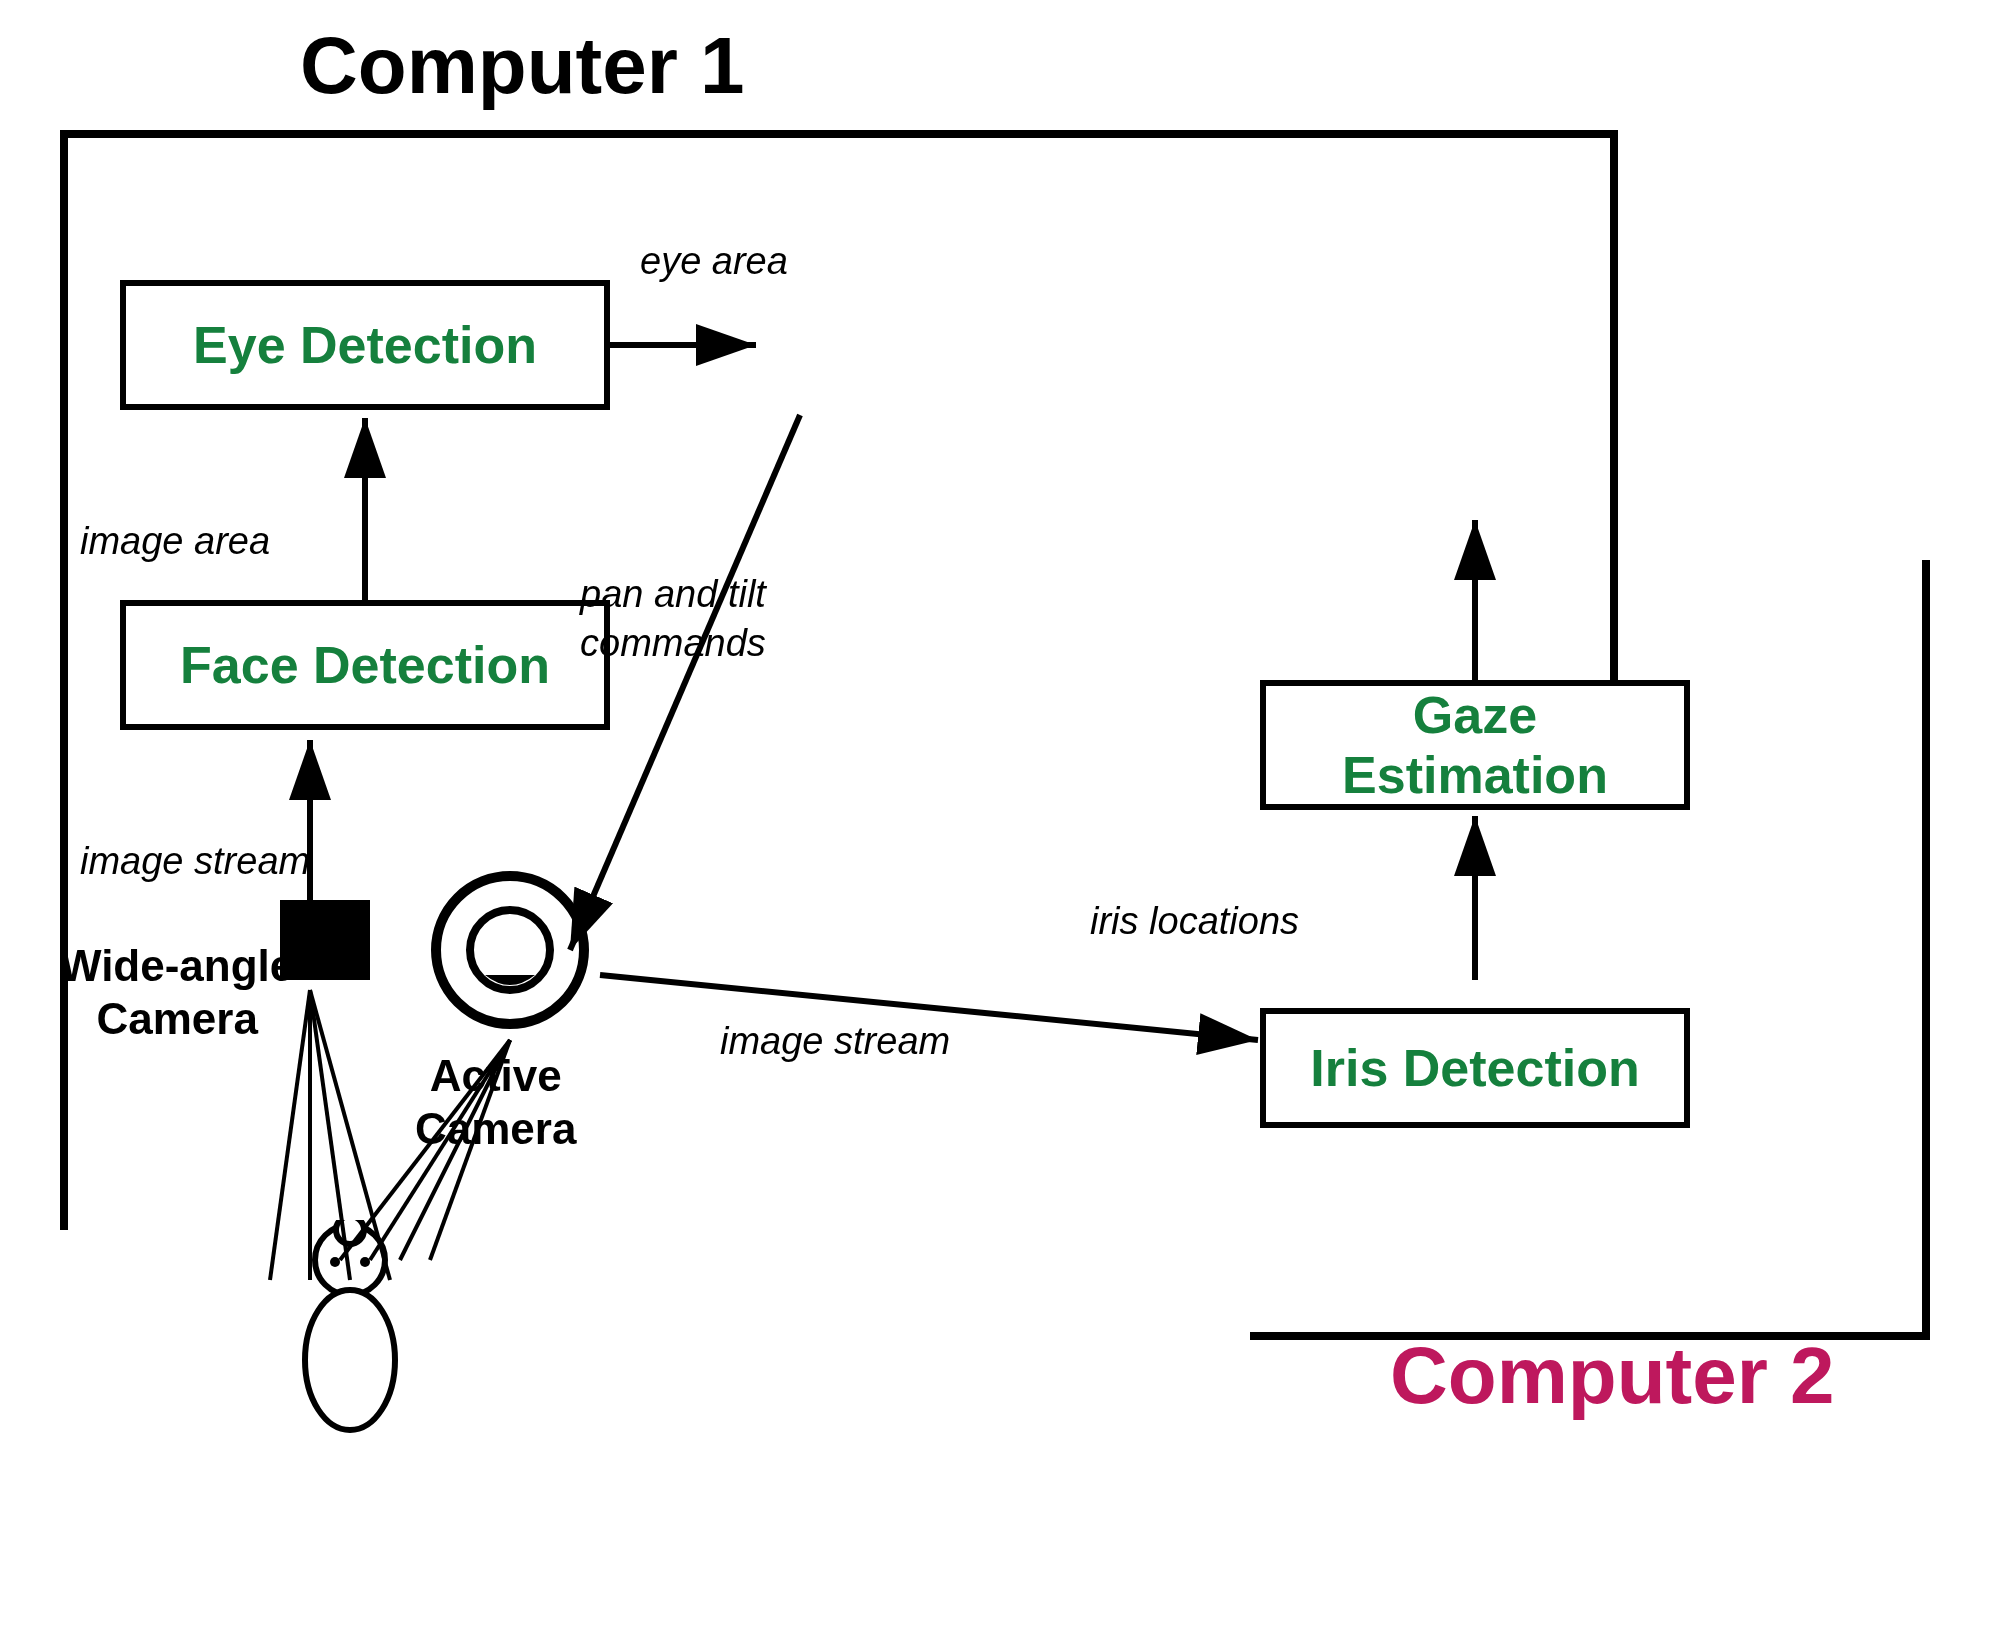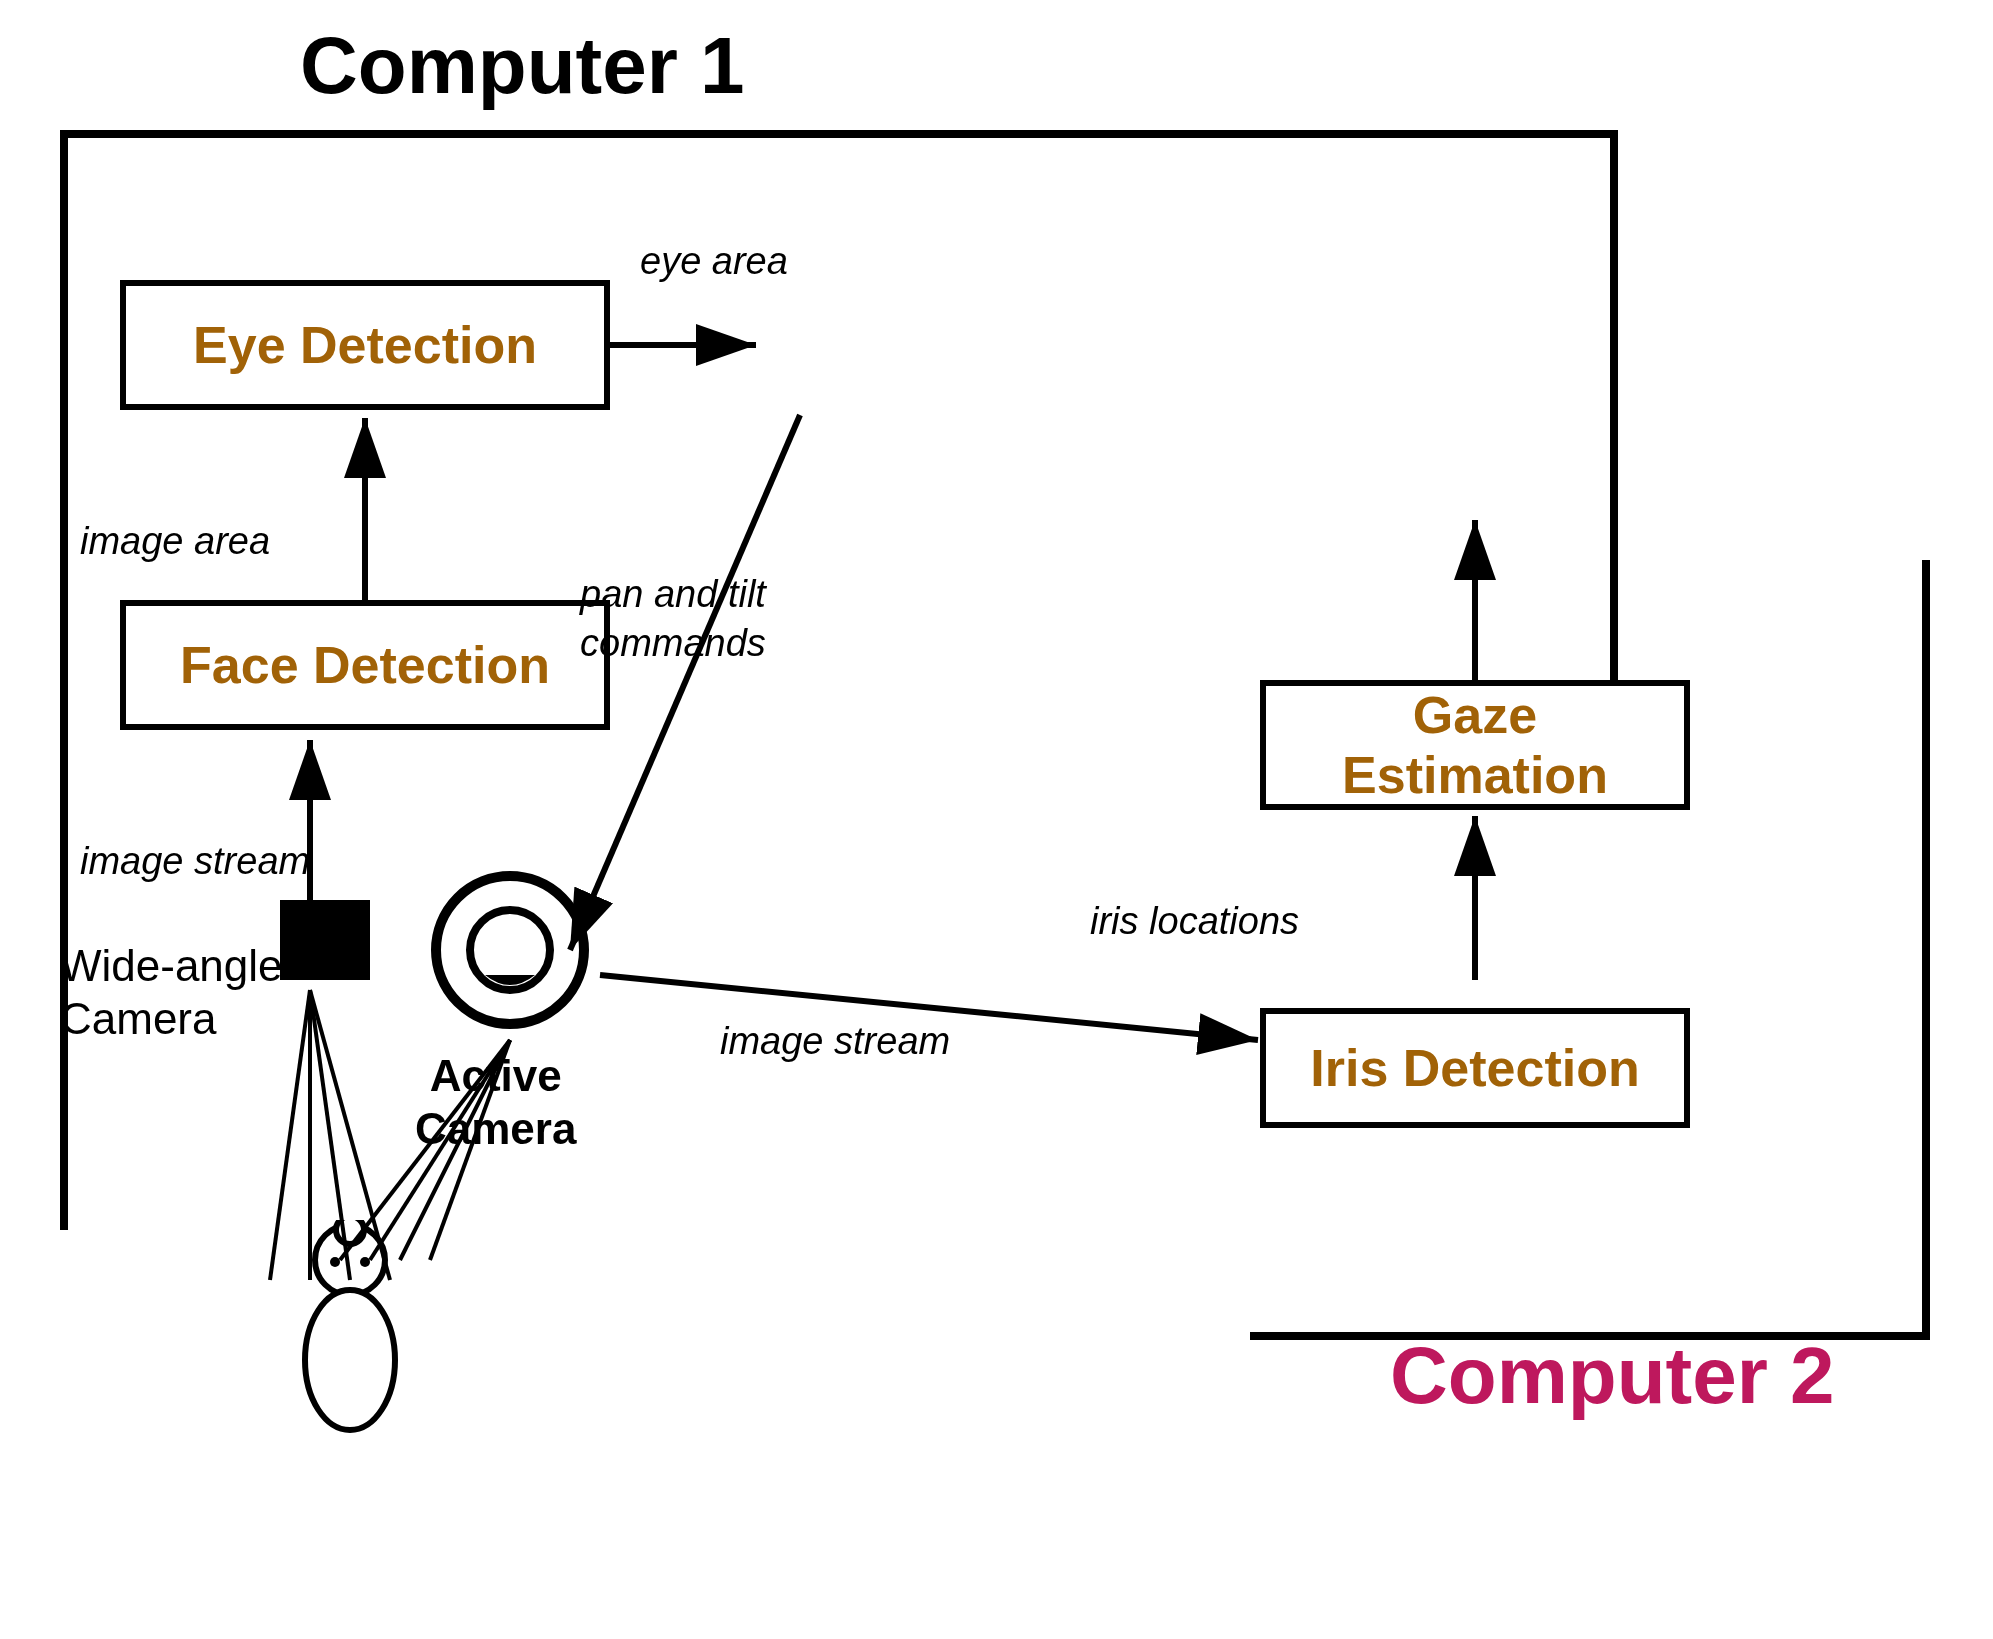--- a/index.html
+++ b/index.html
@@ -73,21 +73,21 @@
     .box {
       position: absolute;
       border: 6px solid #000;
       background: #fff;
       display: flex;
       align-items: center;
       justify-content: center;
       text-align: center;
       font-size: 52px;
       font-weight: bold;
-      color: #a16207;
+      color: #15803d;
       padding: 10px 20px;
     }
 
     
     .box-eye-detection {
       top: 280px;
       left: 120px;
       width: 490px;
       height: 130px;
     }
@@ -202,21 +202,21 @@
     <path d="M 55 105 Q 80 125 105 105" fill="black" stroke="none"></path>
   </svg>
 
   <div class="label" style="top:240px; left:640px;">eye area</div>
   <div class="label" style="top:520px; left:80px;">image area</div>
   <div class="label" style="top:840px; left:80px;">image stream</div>
   <div class="label" style="top:1020px; left:720px;">image stream</div>
   <div class="label" style="top:570px; left:580px; line-height:1.3;">pan and tilt<br>commands</div>
   <div class="label" style="top:900px; left:1090px;">iris locations</div>
 
-  <div style="position:absolute; top:940px; left:60px; font-size:44px; font-weight:normal; line-height:1.2;">Wide-angle<br>Camera</div>
+  <div style="position:absolute; top:940px; left:60px; font-size:44px; font-weight:bold; line-height:1.2;text-align:center;">Wide-angle<br>Camera</div>
 
   <div style="position:absolute; top:1050px; left:415px; font-size:44px; font-weight:bold; line-height:1.2; text-align:center;">Active<br>Camera</div>
 
   <svg style="position:absolute; top:1220px; left:270px;" width="160" height="220" viewBox="0 0 160 220">
 
     <circle cx="80" cy="40" r="35" fill="white" stroke="black" stroke-width="6"></circle>
 
     <circle cx="80" cy="10" r="14" fill="white" stroke="black" stroke-width="6"></circle>
 
     <circle cx="65" cy="42" r="5" fill="black"></circle>

